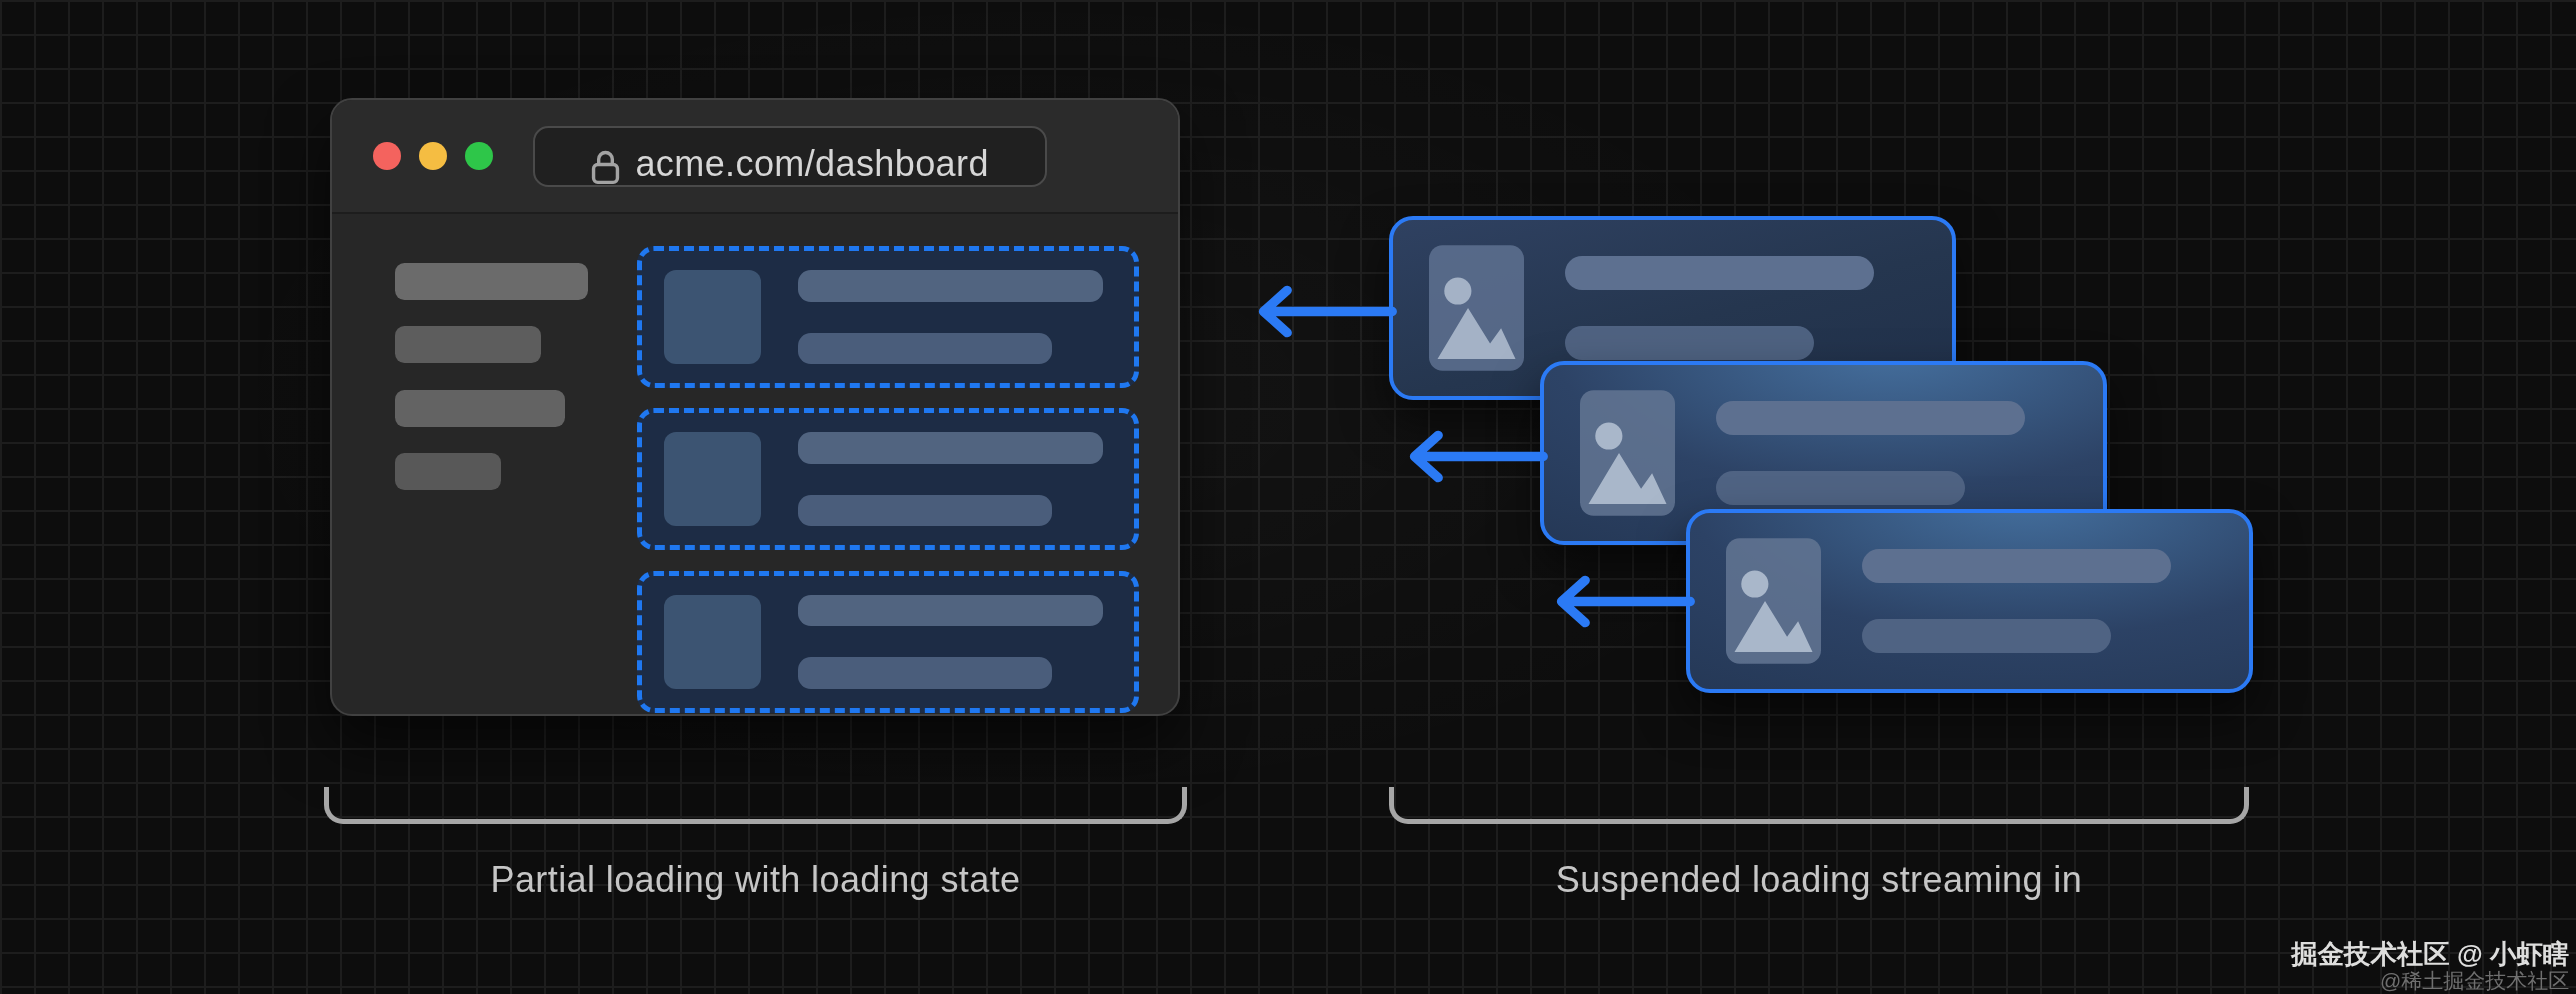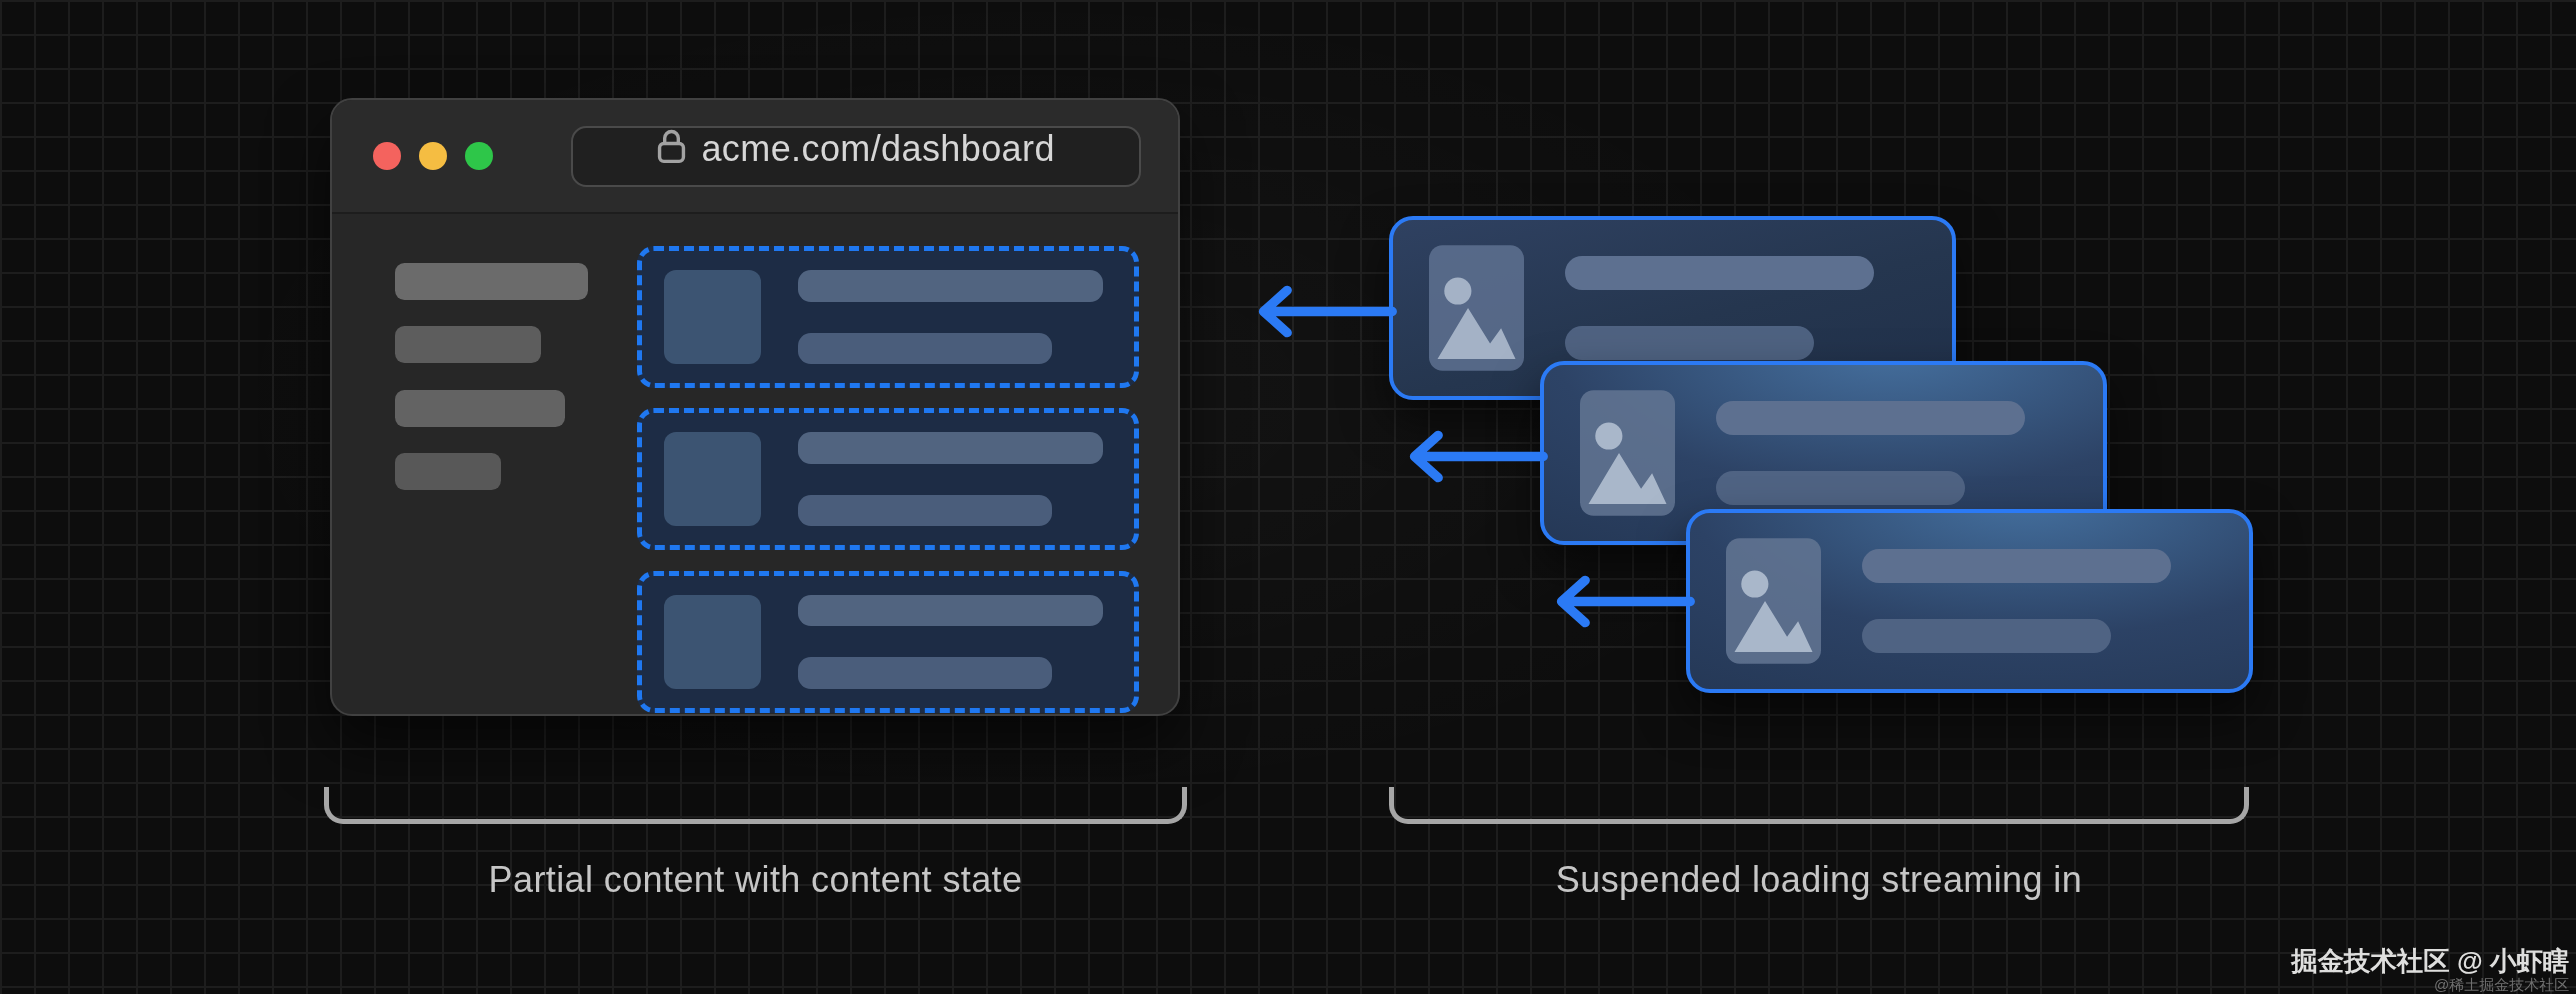--- a/index.html
+++ b/index.html
@@ -26,23 +26,23 @@
   .titlebar{
     height:114px; background:#2b2b2b; border-bottom:2.6px solid #1d1d1d;
     display:flex; align-items:center; padding:0 0 0 41px;
   }
   .lights{ display:flex; gap:18px; }
   .light{ width:28px; height:28px; border-radius:50%; }
   .light.red{ background:#f4635e; }
   .light.yellow{ background:#f5bd42; }
   .light.green{ background:#2ec649; }
   .urlbar{
-    margin-left:78px; width:570px; height:61px;
+    margin-left:40px; width:514px; height:61px;
     background:#202020; border:2.6px solid #4a4a4a; border-radius:15.3px;
-    display:flex; align-items:flex-start; justify-content:center; gap:15.3px;
+    display:flex; align-items:flex-end; justify-content:center; gap:15.3px;
   }
   .urlbar svg{ flex:none; }
   .url-text{ color:#d6d6d6; font-size:36px; letter-spacing:0.4px; }
 
   .browser-content{
     display:flex; height:498px; padding:32px 39px 20.4px 63px; gap:46px;
   }
 
   
   .side-skeleton{ width:196px; flex:none; padding-top:17px; display:flex; flex-direction:column; gap:26.4px; }
@@ -100,21 +100,21 @@
   .caption{
     position:absolute; top:859px; color:#c6c6c6; font-size:36px;
     text-align:center; letter-spacing:0.4px;
   }
   .caption.cl{ left:324px; width:863px; }
   .caption.cr{ left:1389px; width:860px; }
 
   
   .watermark{ position:absolute; right:6.8px; bottom:1.7px; text-align:right; line-height:1.15;margin-top:13px; }
   .wm1{ color:#dededd; font-size:26.4px; font-weight:bold; }
-  .wm2{ color:#6f6f6f; font-size:15px; }
+  .wm2{ color:#6f6f6f; font-size:21px; }
 </style>
 </head>
 <body>
 
 <div class="canvas">
 
   <div class="browser">
     <div class="titlebar">
       <div class="lights">
         <div class="light red"></div>
@@ -206,21 +206,21 @@
   <svg class="arrow a2" width="147" height="61" viewBox="0 0 172 72" fill="none">
     <path d="M166 36 H16 M42 11 L14 36 L42 61" stroke="#2b7af5" stroke-width="11" stroke-linecap="round" stroke-linejoin="round"></path>
   </svg>
   <svg class="arrow a3" width="147" height="61" viewBox="0 0 172 72" fill="none">
     <path d="M166 36 H16 M42 11 L14 36 L42 61" stroke="#2b7af5" stroke-width="11" stroke-linecap="round" stroke-linejoin="round"></path>
   </svg>
 
   <div class="bracket bl"></div>
   <div class="bracket br"></div>
 
-  <div class="caption cl">Partial content with content state</div>
+  <div class="caption cl">Partial loading with loading state</div>
   <div class="caption cr">Suspended loading streaming in</div>
 
   <div class="watermark">
     <div class="wm1">掘金技术社区 @ 小虾瞎</div>
     <div class="wm2">@稀土掘金技术社区</div>
   </div>
 
 </div>
 
 

